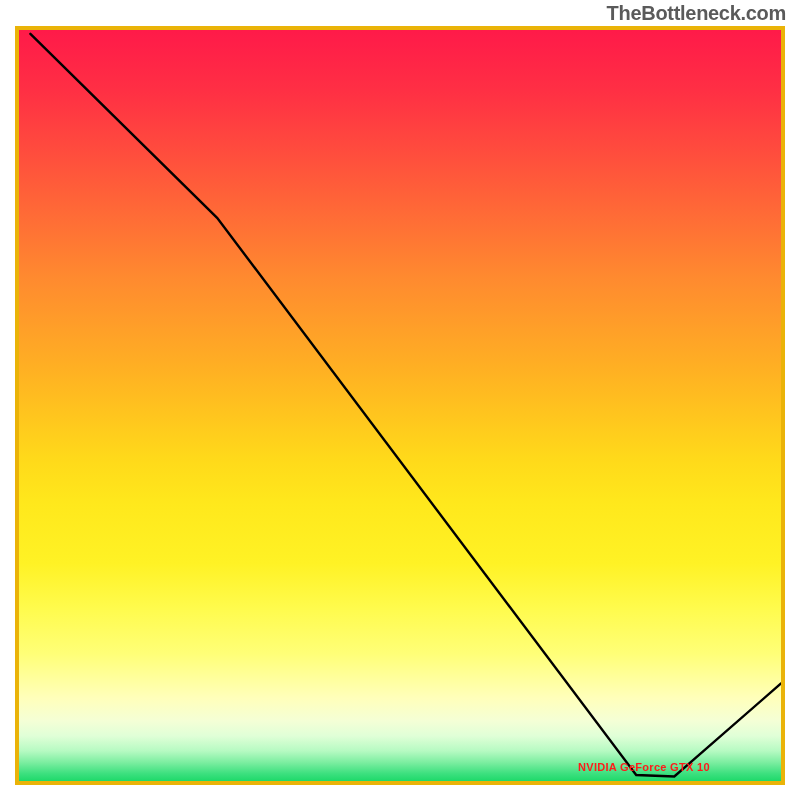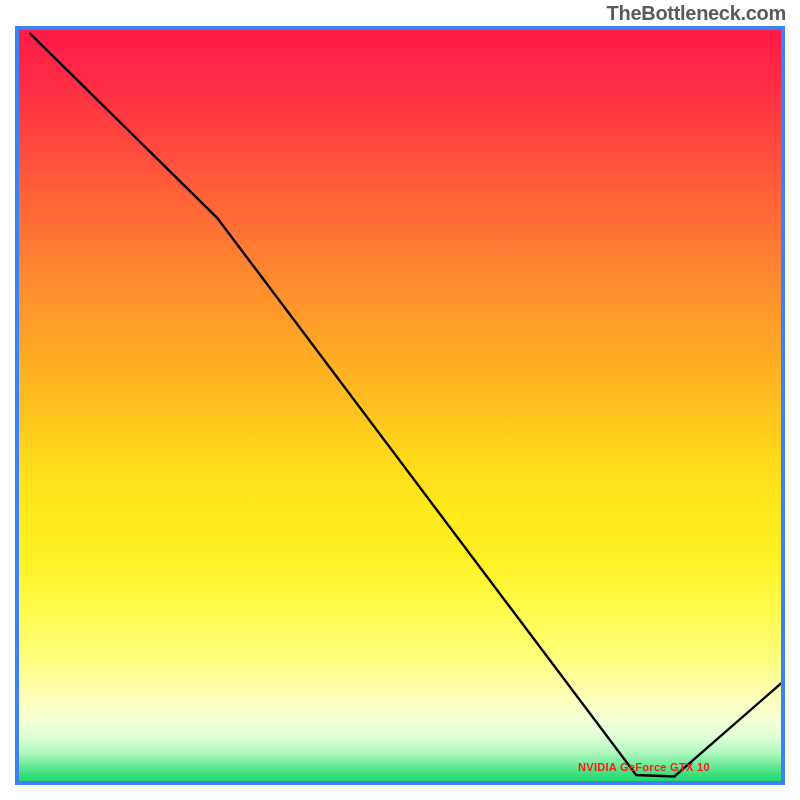--- a/index.html
+++ b/index.html
@@ -24,21 +24,21 @@
     font-weight: 600;
     color: #5a5a5a;
     letter-spacing: -0.3px;
   }
   .plot-frame {
     position: absolute;
     left: 15px;
     top: 26px;
     width: 770px;
     height: 759px;
-    border: 4px solid #3b82f6;
+    border: 4px solid #eab308;
     box-sizing: border-box;
     overflow: hidden;
   }
   .gradient-bg {
     position: absolute;
     inset: 0;
     background: linear-gradient(
       to bottom,
       #ff1a49 0%,
       #ff2f44 8%,

